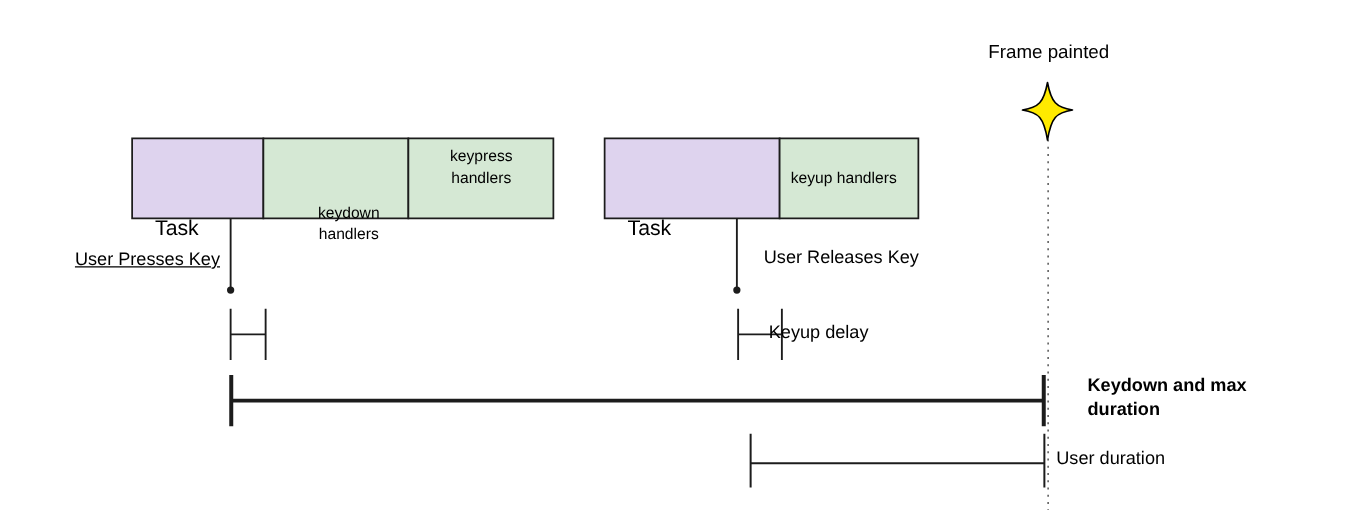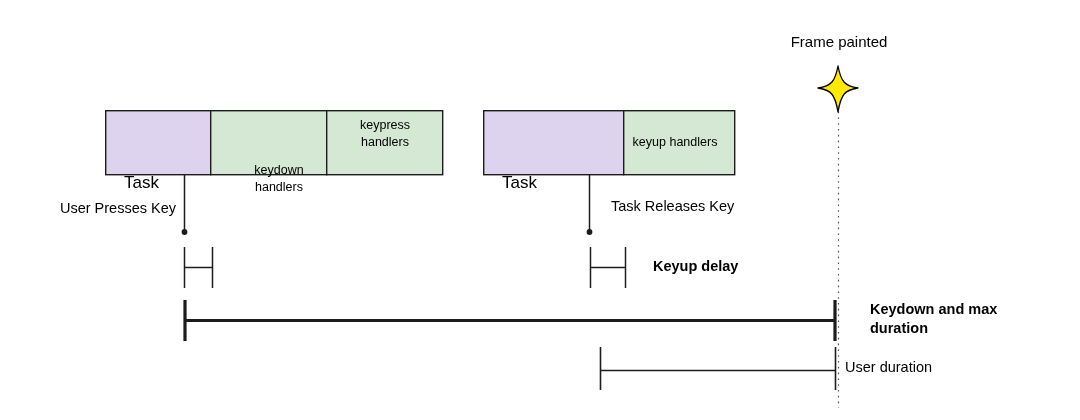--- a/index.html
+++ b/index.html
@@ -148,27 +148,27 @@
   </div>
 
   <div class="task-box" style="left:483px; top:110px; width:140px; height:65px; border-color:transparent; background:transparent;">
     <span class="box-label">Task</span>
   </div>
 
   <div class="handler-box" style="left:623px; top:110px; width:104px; height:65px; border-color:transparent; background:transparent;">
     <span class="box-label">keyup handlers</span>
   </div>
 
-  <div class="caption right" style="left:0px; top:199px; width:176px;">User Presses Key</div>
+  <div class="caption right" style="left:0px; top:199px; width:176px;text-decoration:underline;">User Presses Key</div>
 
-  <div class="caption" style="left:611px; top:197px;">Task Releases Key</div>
+  <div class="caption" style="left:611px; top:197px;">User Releases Key</div>
 
   <div class="frame-label" style="left:739px; top:33px; width:200px;">Frame painted</div>
 
 
-  <div class="caption" style="left:653px; top:257px;font-weight:bold;">Keyup delay</div>
+  <div class="caption" style="left:615px; top:257px;">Keyup delay</div>
 
   <div class="caption bold" style="left:870px; top:300px;">Keydown and max
 duration</div>
 
   <div class="caption" style="left:845px; top:358px;">User duration</div>
 
 </div>
 
 </body></html>

